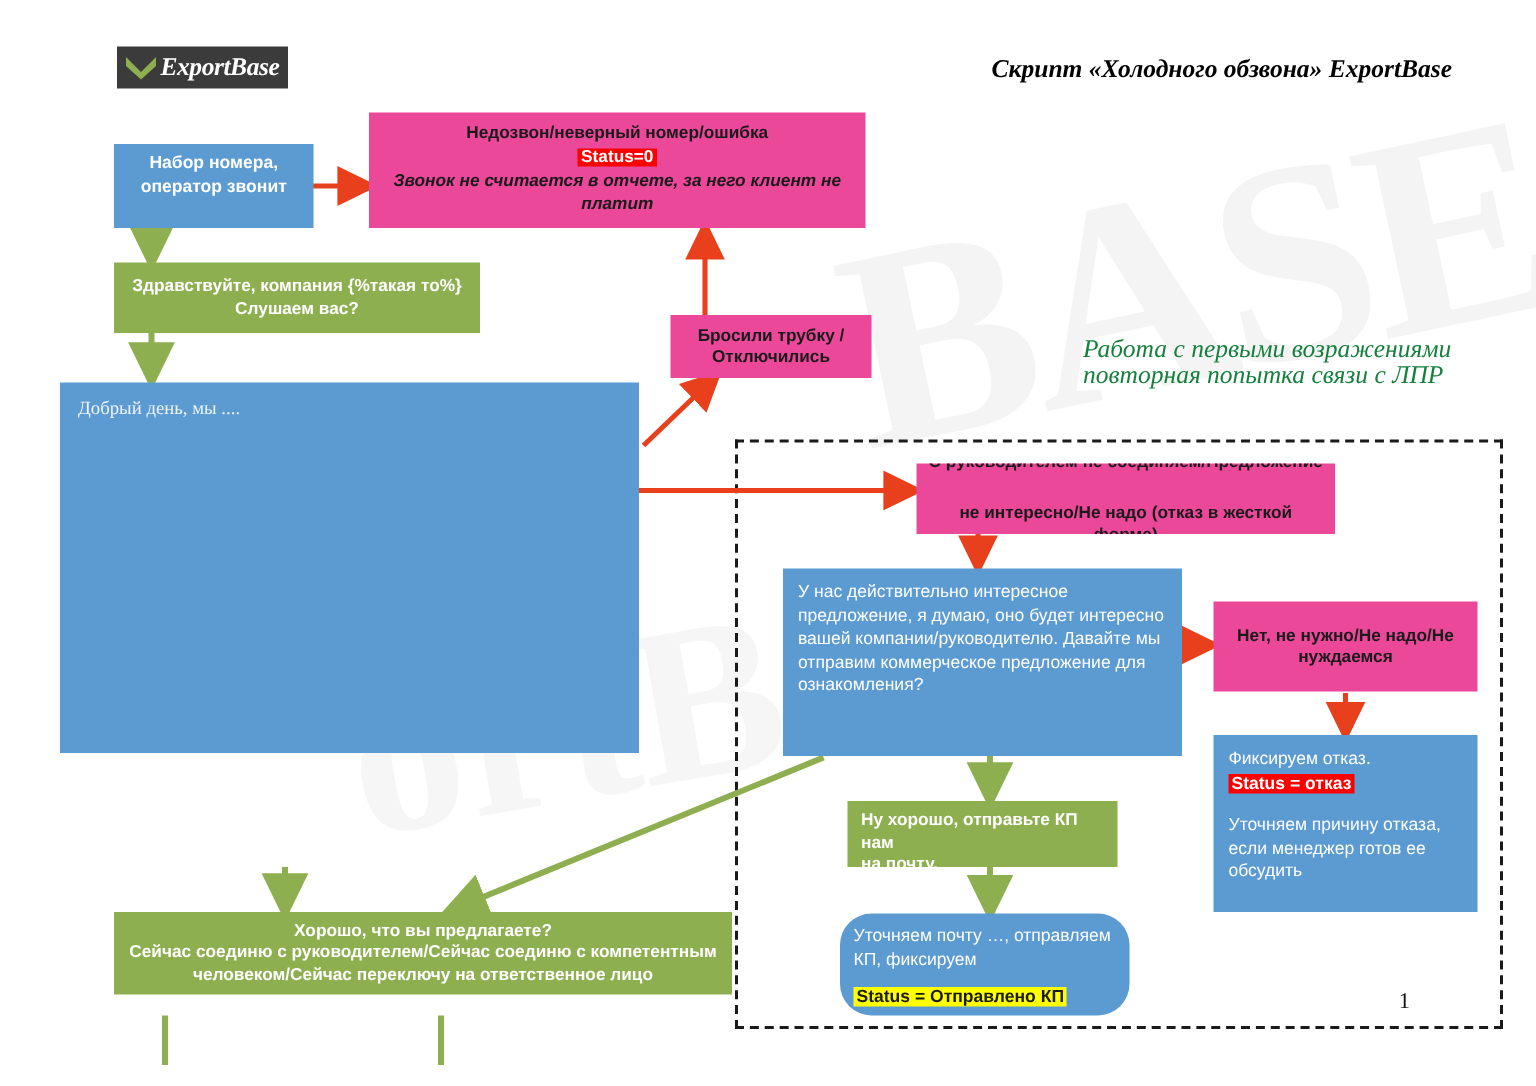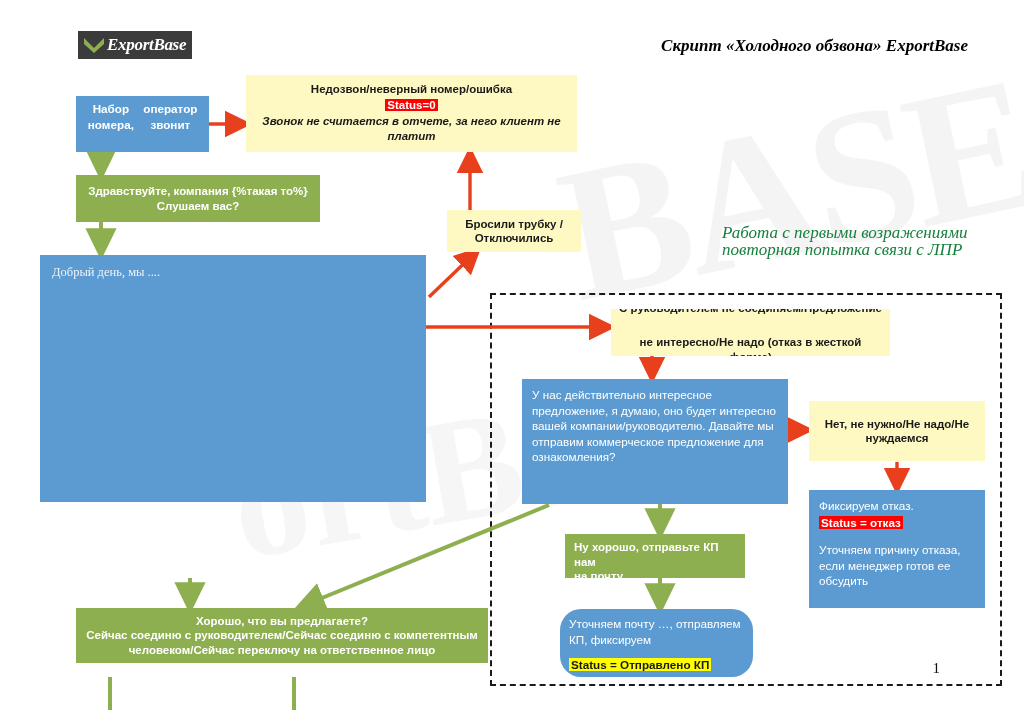--- a/index.html
+++ b/index.html
@@ -85,21 +85,21 @@
     position:absolute;
     box-sizing:border-box;
     font-size:11.5px;
     line-height:14.5px;
     font-weight:bold;
     padding:5px 7px;
     overflow:hidden;
   }
   .node.blue{background:#5B9BD1;color:#ffffff;font-weight:normal;font-size:11.7px;line-height:15.5px;}
   .node.green{background:#8DAF4F;color:#ffffff;}
-  .node.pink{background:#fef9c3;color:#1a1a1a;}
+  .node.pink{background:#ec4899;color:#1a1a1a;}
   .node.center{text-align:center;}
   .node.left{text-align:left;}
   .node .t-blk{display:block;}
   .node.blue .lbl-serif{
     font-family:"Liberation Serif", serif;
     font-size:12.5px;color:#eef3f8;
   }
   .ital{font-style:italic;}
 
   .hl-red{background:#FF0000;color:#ffffff;padding:0 2px;font-weight:bold;}
@@ -172,21 +172,21 @@
     <line x1="549" y1="505" x2="300" y2="607" stroke="#8DAF4F" stroke-width="4" marker-end="url(#ar-green)"></line>
 
     <line x1="660" y1="578" x2="660" y2="608" stroke="#8DAF4F" stroke-width="4" marker-end="url(#ar-green)"></line>
 
     <line x1="190" y1="578" x2="190" y2="607" stroke="#8DAF4F" stroke-width="4" marker-end="url(#ar-green)"></line>
 
     <line x1="110" y1="677" x2="110" y2="710" stroke="#8DAF4F" stroke-width="4"></line>
     <line x1="294" y1="677" x2="294" y2="710" stroke="#8DAF4F" stroke-width="4"></line>
   </svg>
 
-  <div class="node blue center" style="left:76px;top:96px;width:133px;height:56px;display:flex;flex-direction:row;justify-content:space-between;font-weight:bold;">
+  <div class="node blue center" style="left:76px;top:96px;width:133px;height:56px;display:flex;flex-direction:column;justify-content:flex-start;font-weight:bold;">
     <span class="t-blk">Набор номера,</span>
     <span class="t-blk">оператор звонит</span>
   </div>
 
   <div class="node pink center" style="left:246px;top:75px;width:331px;height:77px;padding-top:7px;">
     <span class="t-blk">Недозвон/неверный номер/ошибка</span>
     <span class="t-blk" style="margin-top:1px;"><span class="hl-red">Status=0</span></span>
     <span class="t-blk ital" style="margin-top:2px;">Звонок не считается в отчете, за него клиент не платит</span>
   </div>
 

